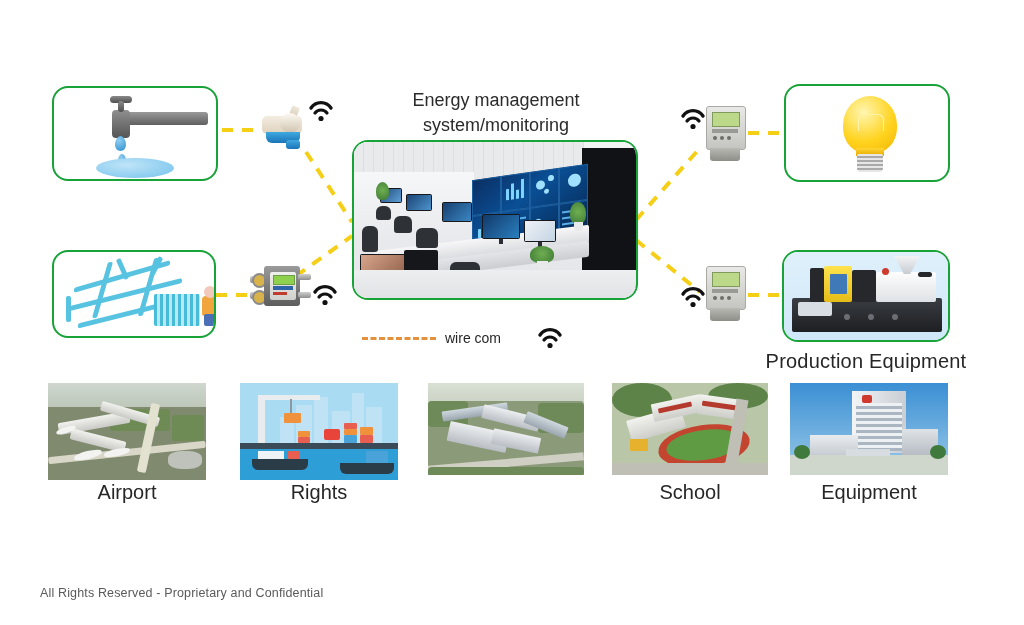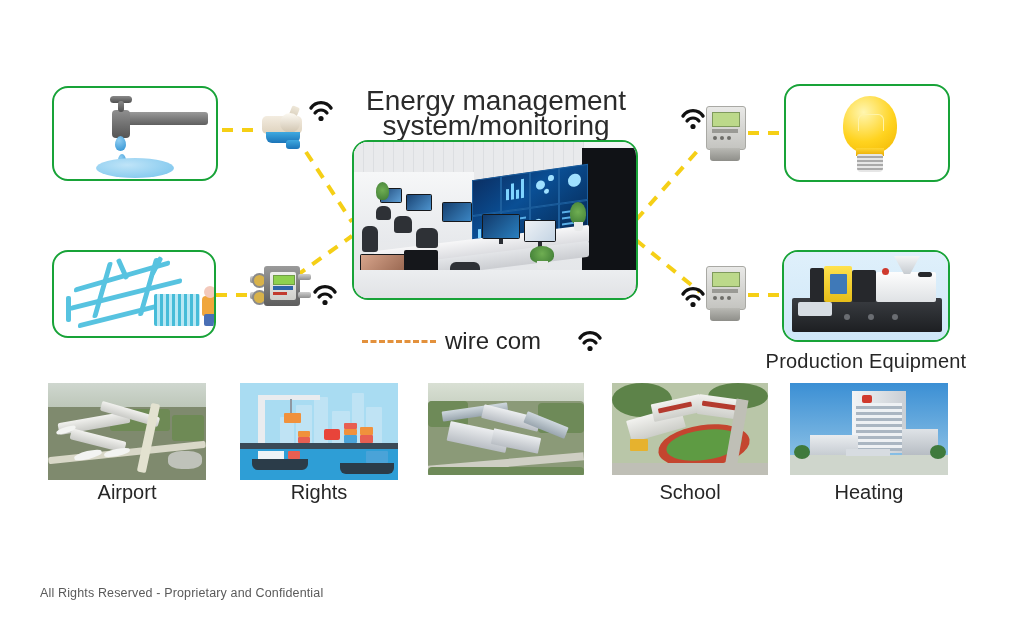--- a/index.html
+++ b/index.html
@@ -20,27 +20,27 @@
     position:absolute;text-align:center;color:#262626;
     font-size:20px;letter-spacing:.2px;white-space:nowrap;
   }
 
   
   .fac-img{position:absolute;overflow:hidden;background:#dfe6ea;}
   .fac-label{position:absolute;text-align:center;color:#262626;font-size:20px;white-space:nowrap;}
 
   
   .title{
-    position:absolute;color:#2b2b2b;font-size:28px;line-height:25px;
+    position:absolute;color:#2b2b2b;font-size:18px;line-height:25px;
     text-align:center;white-space:pre-line;
   }
 
   
   .legend{position:absolute;display:flex;align-items:center;gap:9px;}
-  .legend-text{color:#262626;font-size:24px;white-space:nowrap;}
+  .legend-text{color:#262626;font-size:14px;white-space:nowrap;}
   .legend-dash{
     width:74px;height:0;border-top:3px dashed #e3913c;
   }
   .legend-sep{width:18px;}
 
   
   .footer{
     position:absolute;left:40px;top:586px;color:#5a5a5a;font-size:12.5px;
     letter-spacing:.15px;white-space:nowrap;
   }
@@ -481,17 +481,17 @@
     <div class="hs-tower" style="left:62px;top:8px;width:54px;height:62px;"></div>
     <div class="hs-win" style="left:66px;top:20px;width:46px;height:48px;"></div>
     <div class="hs-logo" style="left:72px;top:12px;width:10px;height:8px;"></div>
     <div class="hs-base" style="left:20px;top:52px;width:48px;height:22px;"></div>
     <div class="hs-base" style="left:112px;top:46px;width:36px;height:28px;background:linear-gradient(#dfe3e7,#b4bac1);"></div>
     <div class="hs-gnd" style="left:0;top:72px;width:158px;height:20px;"></div>
     <div class="hs-tree" style="left:4px;top:62px;width:16px;height:14px;"></div>
     <div class="hs-tree" style="left:140px;top:62px;width:16px;height:14px;"></div>
     <div class="hs-base" style="left:56px;top:66px;width:44px;height:7px;background:#d7dce1;"></div>
   </div>
-  <div class="fac-label" style="left:782px;top:481px;width:174px;">Heating</div>
+  <div class="fac-label" style="left:782px;top:481px;width:174px;">Equipment</div>
 
   <div class="footer">All Rights Reserved - Proprietary and Confidential</div>
 
 </div>
 
 </body></html>

